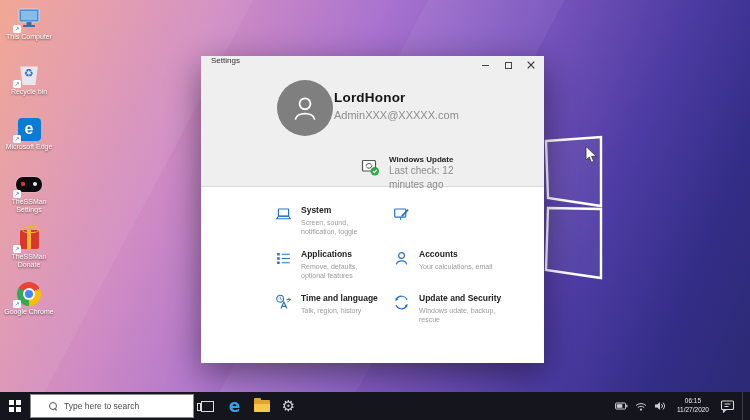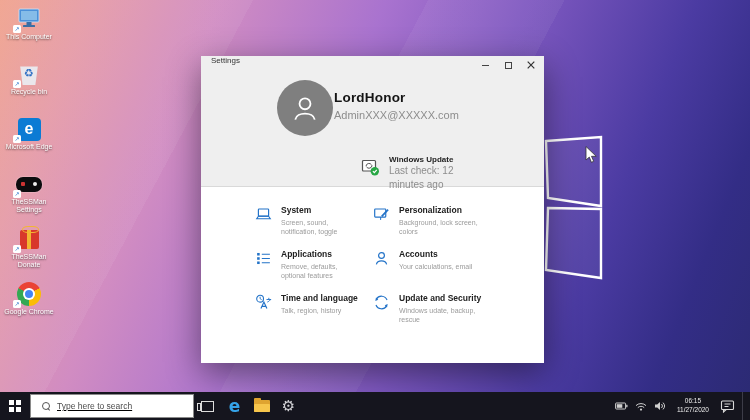--- a/index.html
+++ b/index.html
@@ -55,32 +55,32 @@
   .profile-text { position:absolute; left:133px; top:34px; cursor:pointer; }
   .p-name { font-size:13.5px; font-weight:bold; color:#141414; letter-spacing:.2px; }
   .p-email { margin-top:4px; font-size:11px; color:#8d8d8d; }
 
   .update-row { position:absolute; left:160px; top:99px; display:flex; cursor:pointer; }
   .update-ico { width:19px; height:18px; margin-top:3px; }
   .update-text { margin-left:9px; }
   .u-title { font-size:8px; font-weight:bold; color:#1f1f1f; }
   .u-line { font-size:10px; color:#8d8d8d; line-height:1.25; margin-top:1px; }
 
-  .tiles { position:absolute; left:54px; top:150px; display:grid; grid-template-columns:118px 126px; grid-auto-rows:44px; }
+  .tiles { position:absolute; left:74px; top:150px; display:grid; grid-template-columns:118px 126px; grid-auto-rows:44px; }
   .tile { display:flex; align-items:flex-start; cursor:pointer; }
   .tile svg { flex:0 0 auto; margin-right:9px; margin-top:0px; }
   .t-title { font-size:8.5px; font-weight:bold; color:#222; line-height:1.15; }
   .t-sub { margin-top:2px; font-size:7px; color:#9b9b9b; line-height:1.3; max-width:80px; }
 
   
   .taskbar { position:absolute; left:0; right:0; bottom:0; height:28px; background:#15151e; display:flex; align-items:center; z-index:60; }
   .tb-start { width:30px; height:28px; display:flex; align-items:center; justify-content:center; cursor:pointer; }
   .start-logo { display:grid; grid-template-columns:5.5px 5.5px; grid-template-rows:5.5px 5.5px; gap:1.2px; }
   .start-logo i { background:#fff; display:block; }
-  .tb-search { width:164px; height:24px; background:#fff; border:1px solid #8a8a8a; display:flex; align-items:center; padding:0 11px;text-decoration:underline; }
+  .tb-search { width:164px; height:24px; background:#fff; border:1px solid #8a8a8a; display:flex; align-items:center; padding:0 18px; }
   .mag { position:relative; width:9px; height:9px; margin-right:6px; flex:0 0 auto; }
   .mag::before { content:""; position:absolute; left:0; top:0; width:6px; height:6px; border:1.1px solid #555; border-radius:50%; }
   .mag::after { content:""; position:absolute; left:6px; top:6px; width:3px; height:1.1px; background:#555; transform:rotate(45deg); transform-origin:0 0; }
   .tb-search input { border:none; outline:none; background:transparent; font-size:8.5px; color:#333; width:130px; font-family:inherit; }
   .tb-search input::placeholder { color:#4d4d4d; }
   .tb-btn { width:27px; height:28px; display:flex; align-items:center; justify-content:center; cursor:pointer; }
   .tv { position:relative; width:13px; height:11px; border:1.2px solid #dcdcdc; }
   .tv::before { content:""; position:absolute; left:-5px; top:1.5px; width:2px; height:6px; border:1px solid #dcdcdc; }
   .edge-e { color:#35a3e8; font-size:17px; font-weight:bold; line-height:1; font-family:"DejaVu Sans",sans-serif; }
   .folder { position:relative; width:16px; height:12px; }
@@ -227,24 +227,20 @@
           <div class="t-sub">Screen, sound, notification, toggle</div>
         </div>
       </div>
 
       <div class="tile">
         <svg width="17" height="17" viewBox="0 0 20 20">
           <rect x="2" y="3.5" width="13" height="9.5" rx="0.8" fill="none" stroke="#2373c8" stroke-width="1.4"></rect>
           <path d="M8.5 16 H9.5 M9 13 V16" stroke="#2373c8" stroke-width="1.2"></path>
           <path d="M9.5 11.5 L17 3.5 L18.5 5 L11 13 Z" fill="#2373c8"></path>
         </svg>
-        <div>
-          <div class="t-title">Personalization</div>
-          <div class="t-sub">Background, lock screen, colors</div>
-        </div>
       </div>
 
       <div class="tile">
         <svg width="17" height="17" viewBox="0 0 20 20">
           <rect x="2.5" y="3.5" width="3" height="3" fill="#2373c8"></rect>
           <rect x="2.5" y="8.5" width="3" height="3" fill="#2373c8"></rect>
           <rect x="2.5" y="13.5" width="3" height="3" fill="#2373c8"></rect>
           <path d="M8 5 H17.5 M8 10 H17.5 M8 15 H17.5" stroke="#2373c8" stroke-width="1.4"></path>
         </svg>
         <div>

